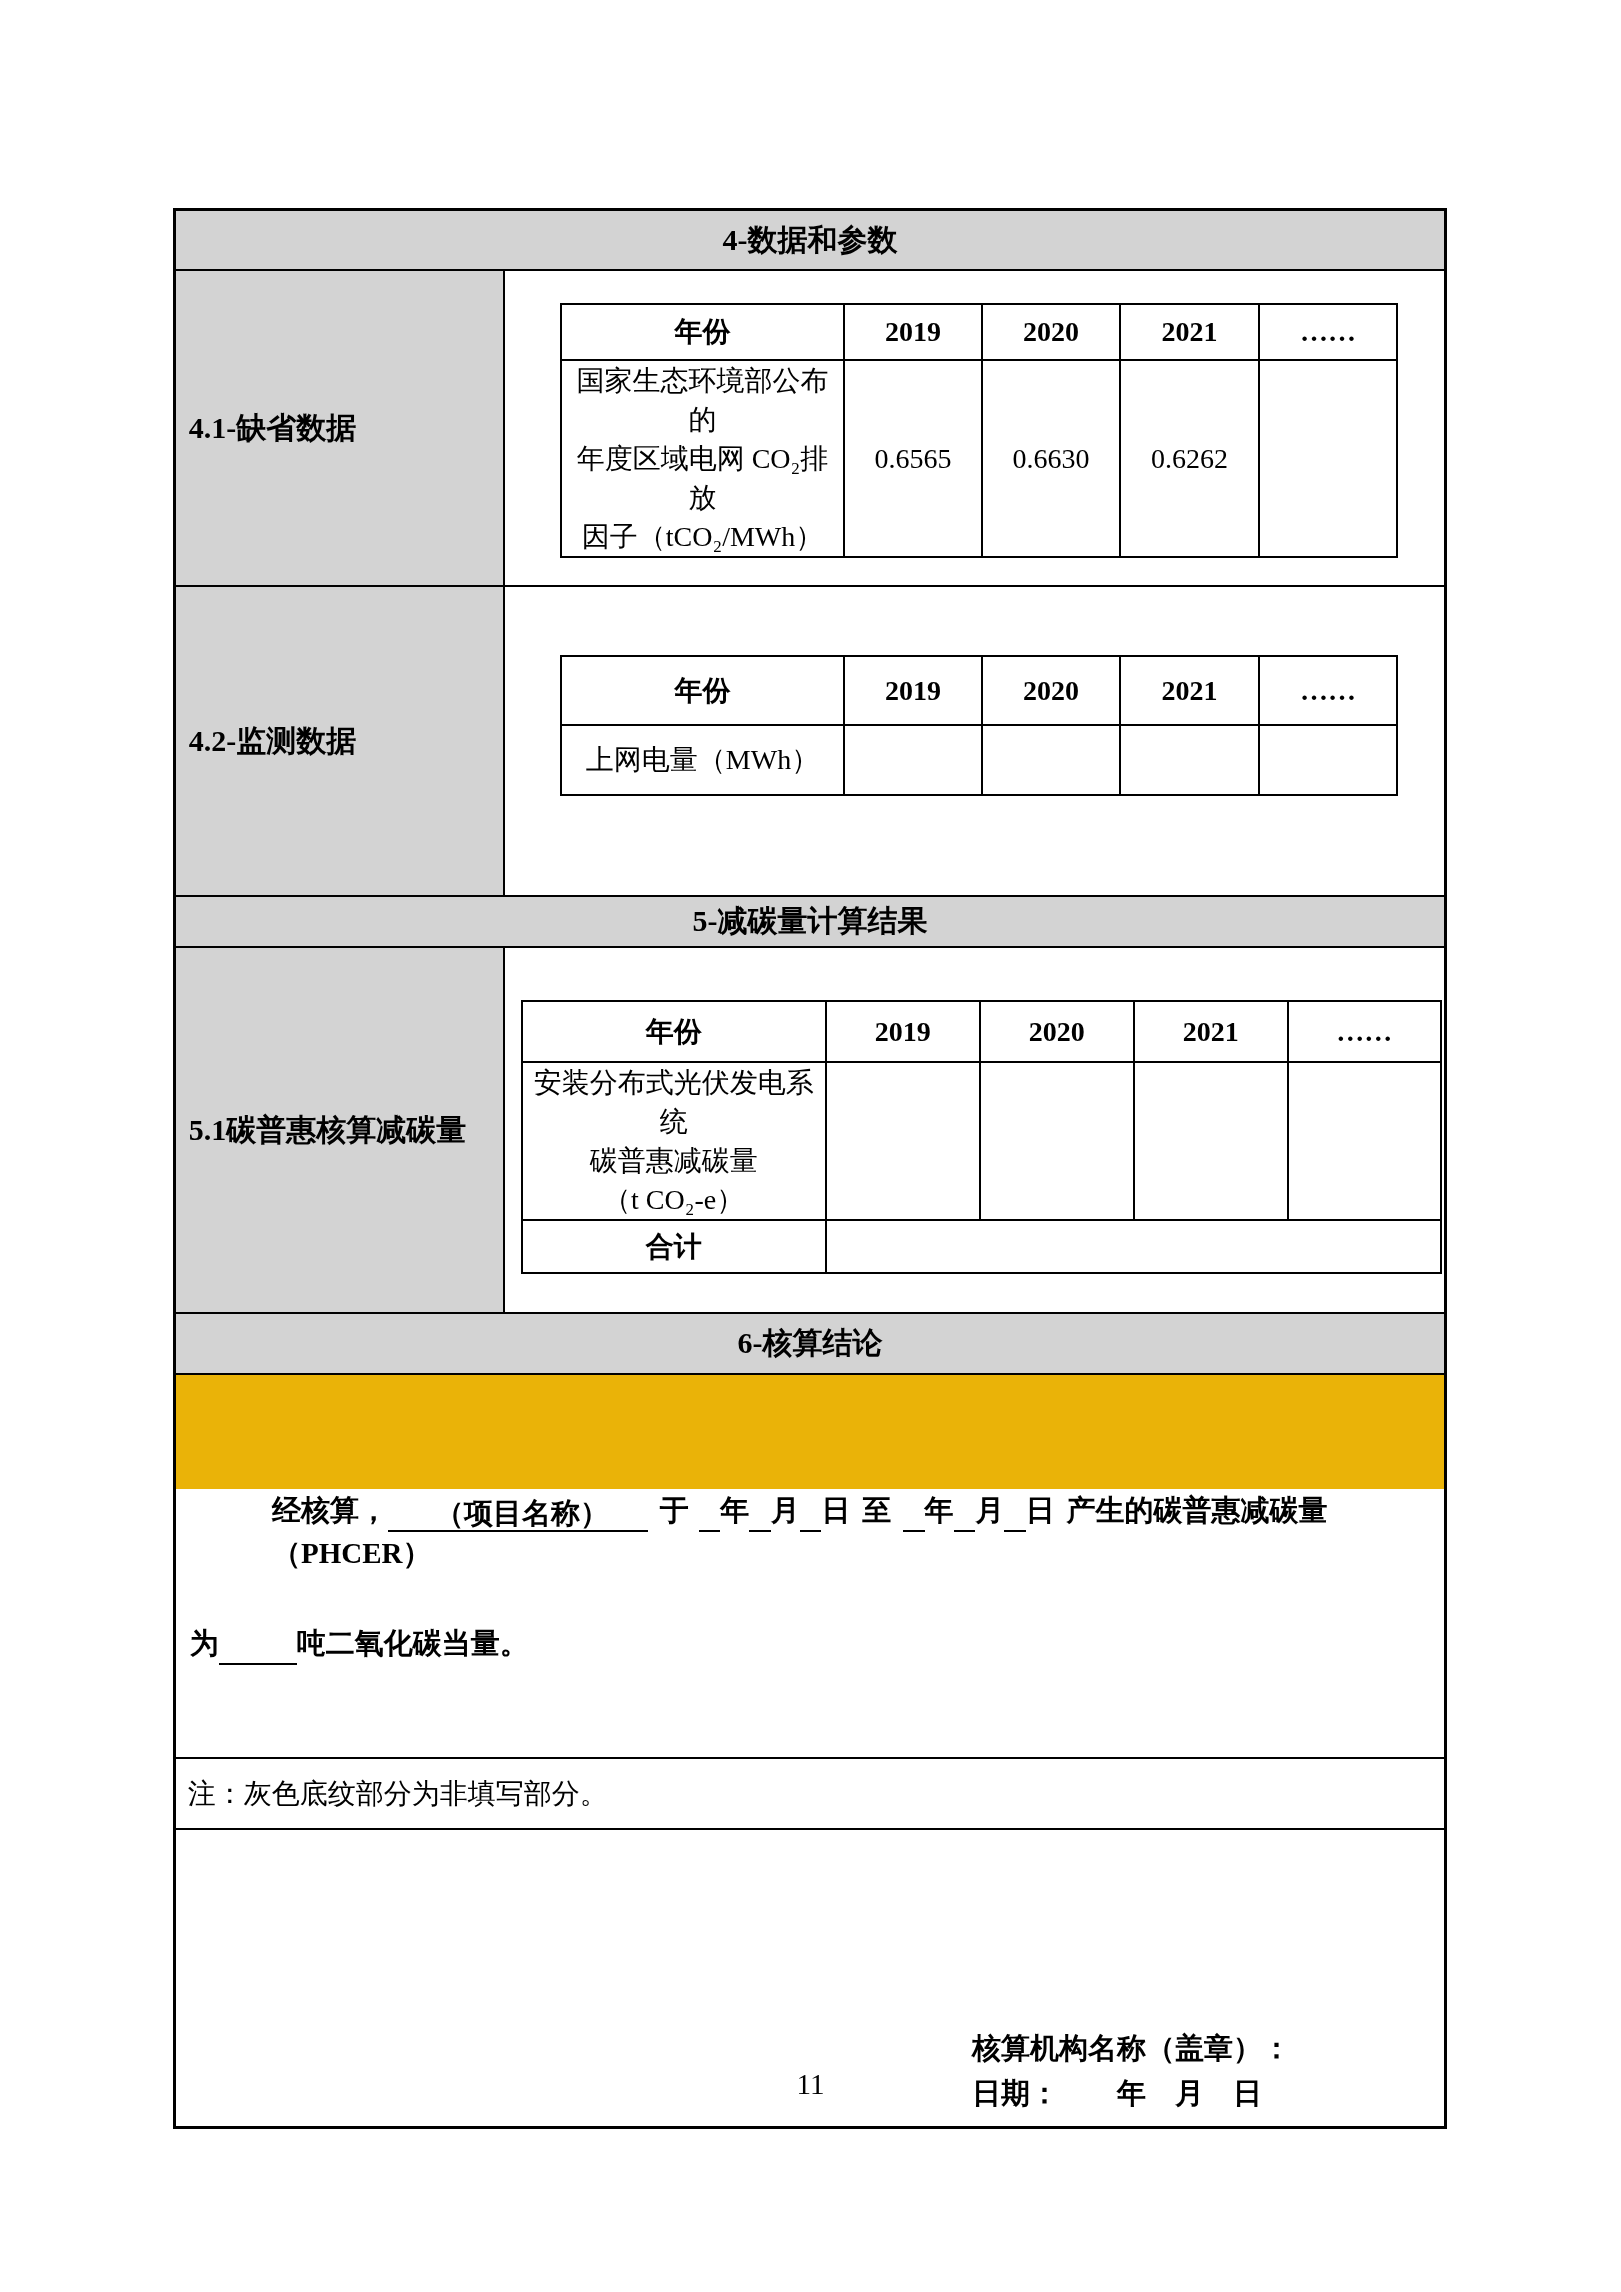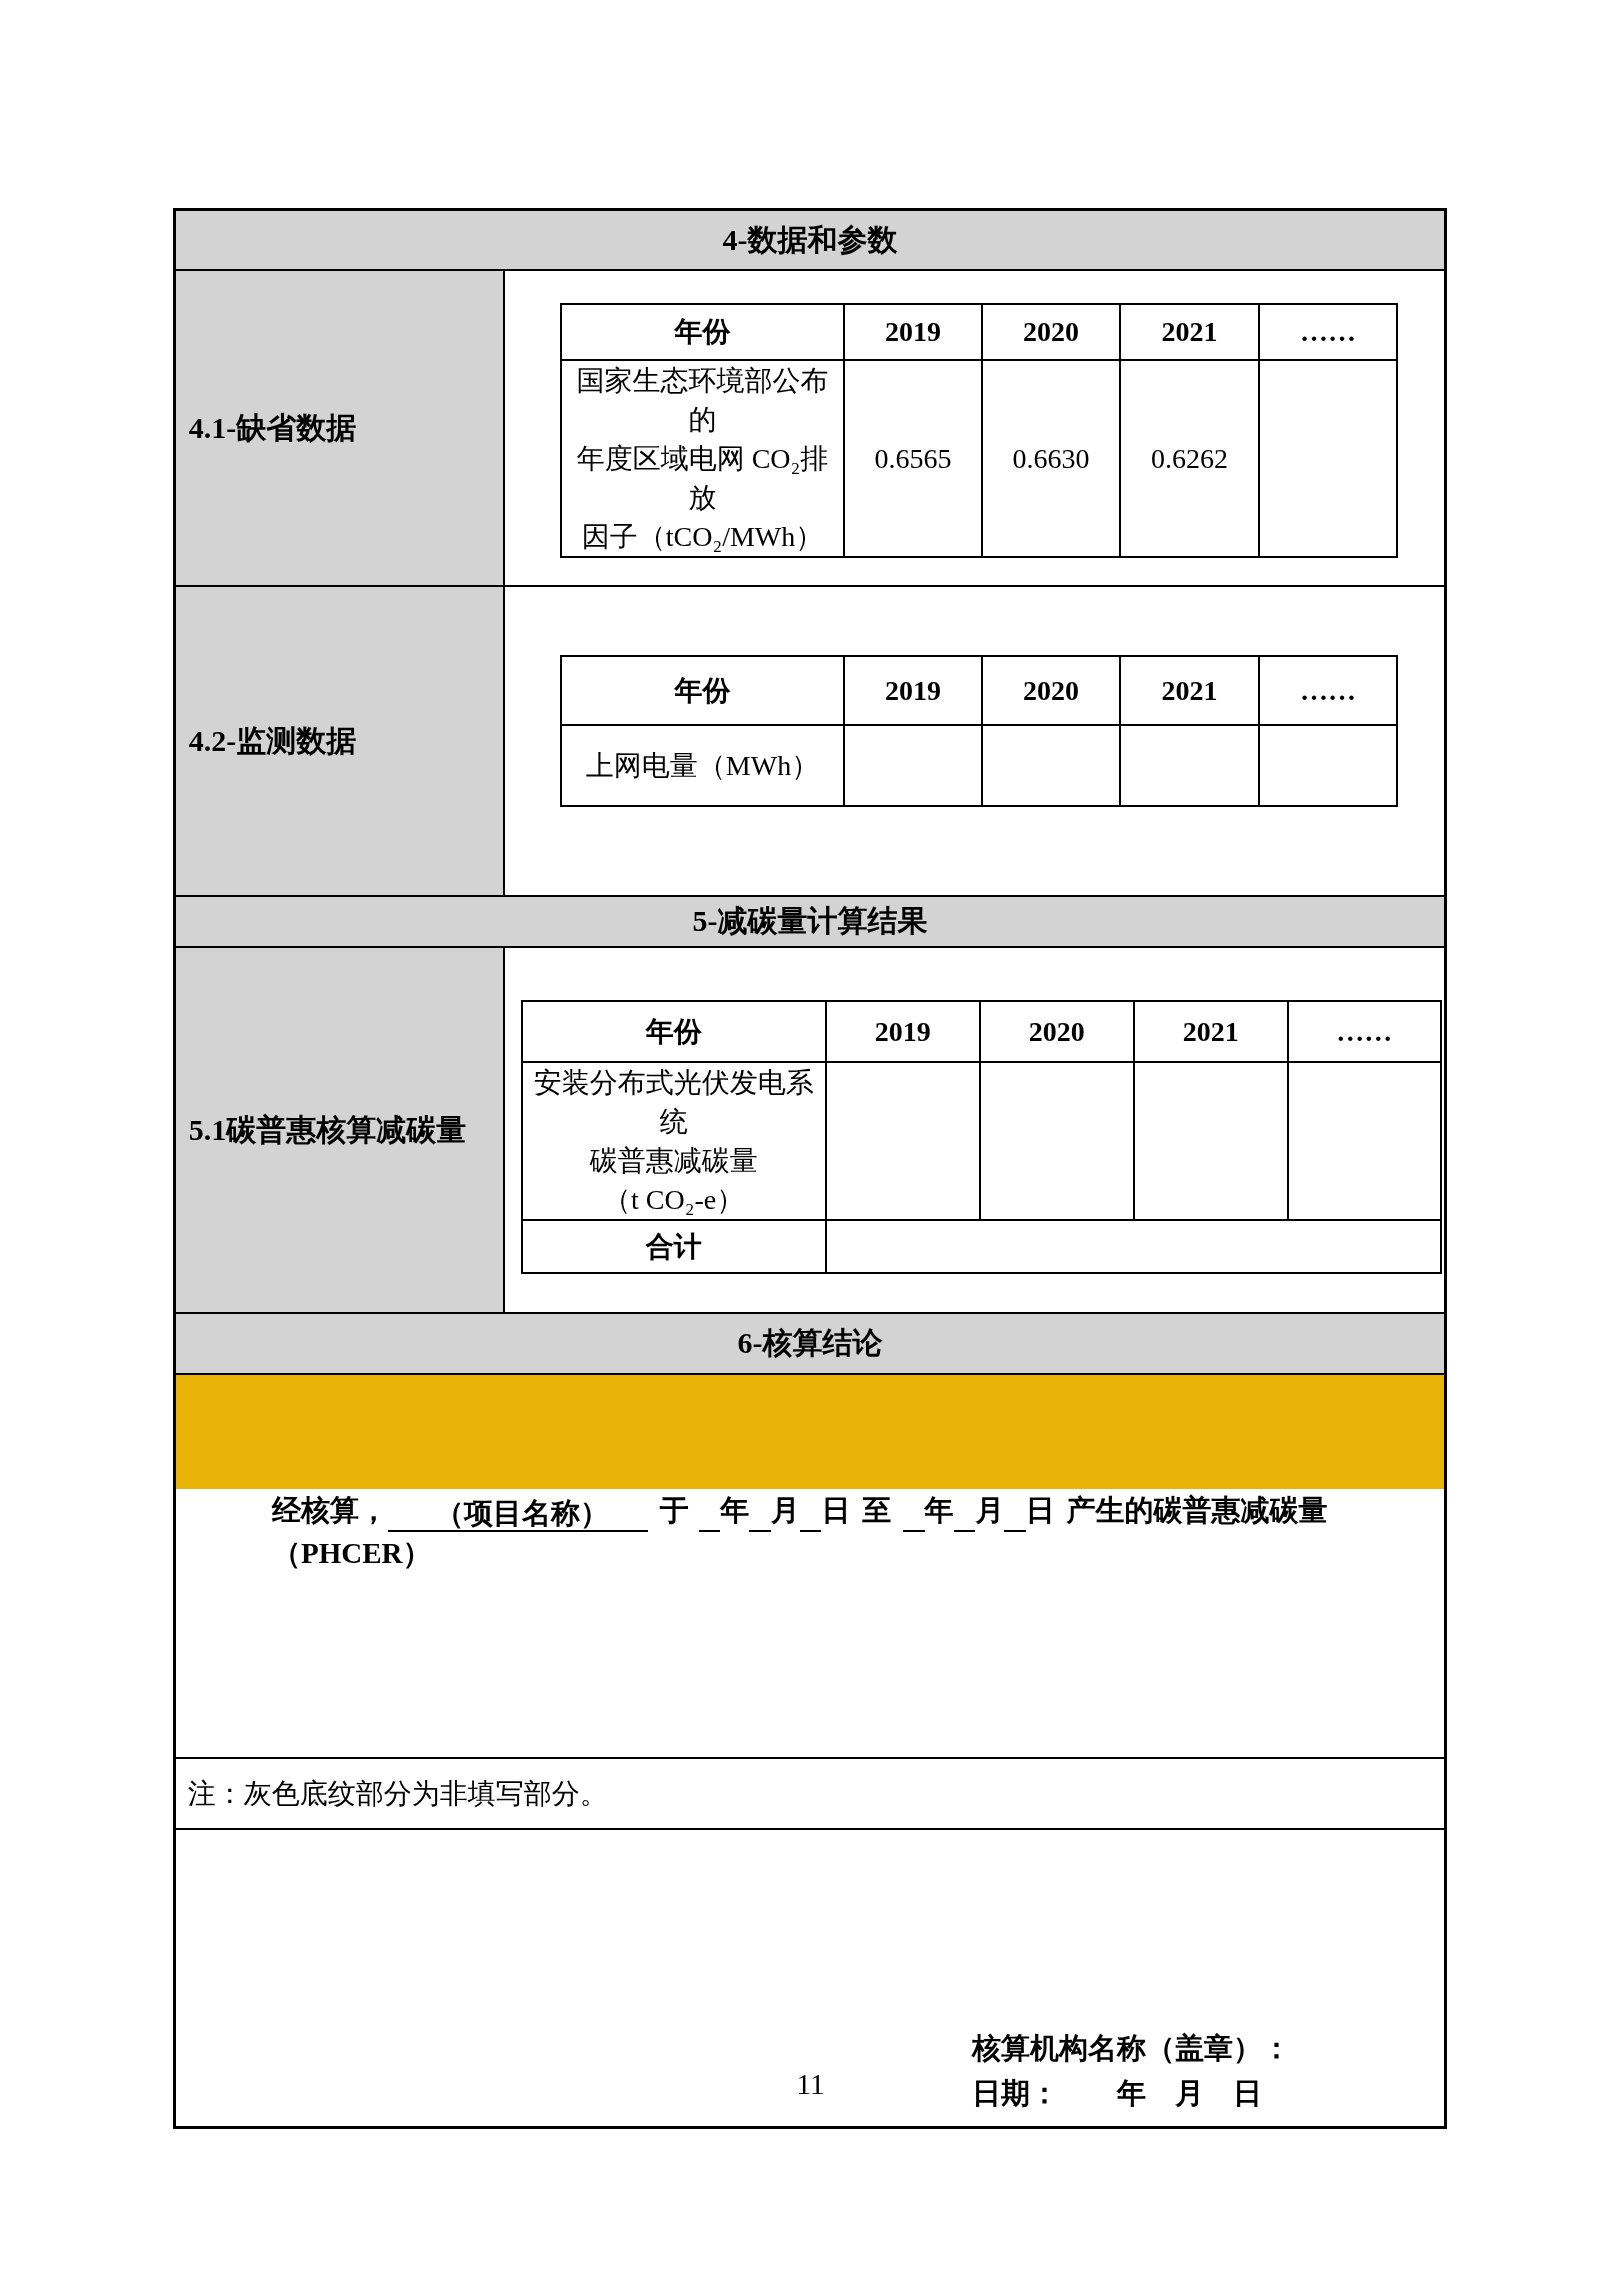--- a/index.html
+++ b/index.html
@@ -42,21 +42,21 @@
     padding:0 5.9px;box-sizing:border-box;overflow:hidden;
   }
   table.inner thead th{border-bottom:2.9px solid var(--border,#000);font-weight:bold;border-radius:26px;}
   table.tA{margin:32px 0 0 55px;width:837px;}
   .tA .c0{width:283px;}.tA .c1{width:138px;}.tA .c2{width:138px;}.tA .c3{width:139px;}.tA .c4{width:138px;}
   .tA thead th{height:56px;}
   .tA tbody td{height:157px;}
   table.tB{margin:68px 0 0 55px;width:837px;}
   .tB .c0{width:283px;}.tB .c1{width:138px;}.tB .c2{width:138px;}.tB .c3{width:139px;}.tB .c4{width:138px;}
   .tB thead th{height:69px;}
-  .tB tbody td{height:81px;}
+  .tB tbody td{height:70px;}
   table.tC{margin:52px 0 0 15.7px;width:918px;}
   .tC .c0{width:304px;}.tC .c1{width:154px;}.tC .c2{width:154px;}.tC .c3{width:154px;}.tC .c4{width:153px;}
   .tC thead th{height:61px;}
   .tC tbody tr.dataC td{height:121px;}
   .tC tbody tr.totalC td{height:53px;margin-left:12px;}
   .mlines div{line-height:39px;}
   .totalC .tlbl{font-weight:bold;}
   
   .concl{height:270px;font-weight:bold;font-size:29px;background:#fff;}
   .cl1{margin:114px 11.8px 0 96px;line-height:43px;}
@@ -191,20 +191,21 @@
           </tr>
         </tbody>
       </table>
     </div>
   </div>
 
   <div class="row band h-b6">6-核算结论</div>
 
   <div class="row concl">
     <div class="cl1"><span>经核算，</span><span class="bl w48"></span><span class="u">（项目名称）</span><span class="bl w40"></span><span class="gap">于</span><span class="bl w22"></span><span>年</span><span class="bl w22"></span><span>月</span><span class="bl w22"></span><span>日</span><span class="gap2">至</span><span class="bl w22"></span><span>年</span><span class="bl w22"></span><span>月</span><span class="bl w22"></span><span>日</span><span class="gap">产生的碳普惠减碳量（PHCER）</span></div>
+    <div class="cl2"><span>为</span><span class="bl w80"></span><span>吨二氧化碳当量。</span></div>
   </div>
 
   <div class="row noteRow">
     <span>注：灰色底纹部分为非填写部分。</span>
   </div>
 
   <div class="row sign">
     <div class="sig">
       <div>核算机构名称（盖章）：</div>
       <div>日期：　　年　月　日</div>

